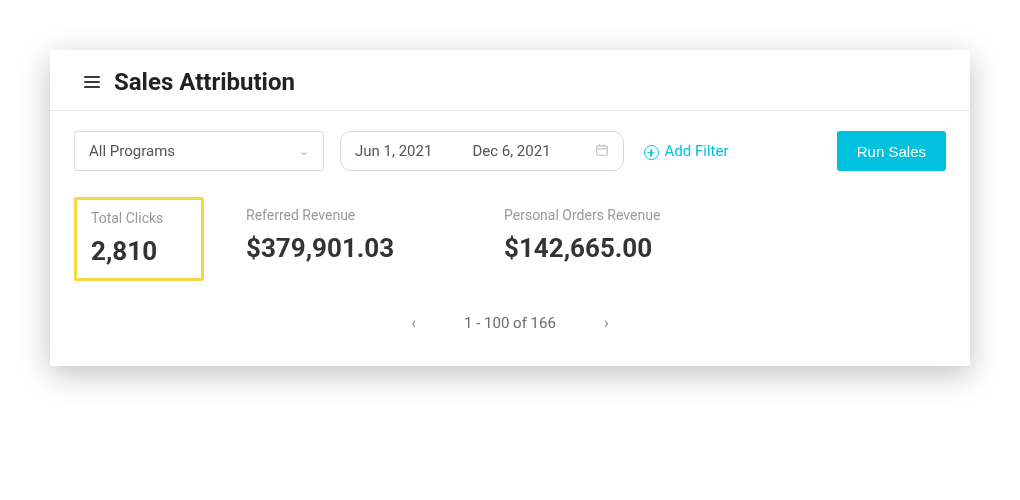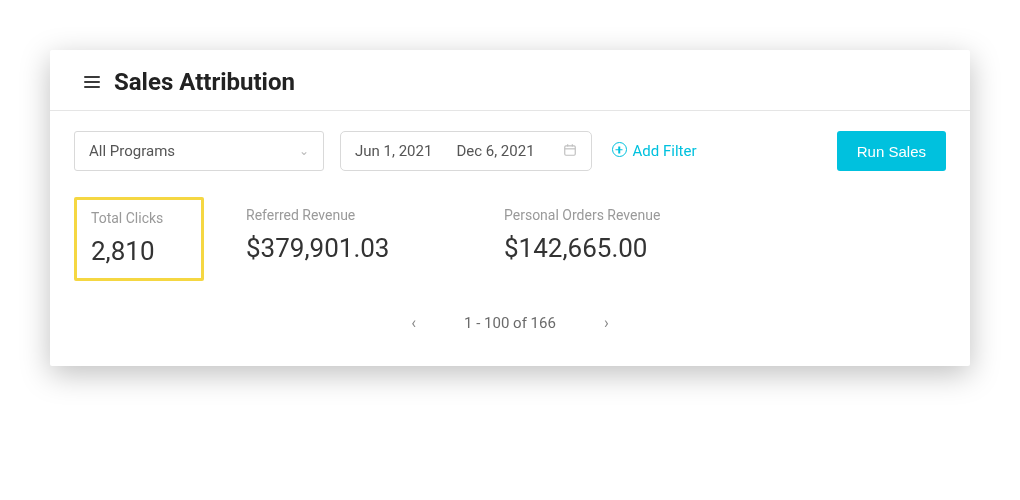--- a/index.html
+++ b/index.html
@@ -63,37 +63,37 @@
       font-size: 15px;
     }
     .select .chev {
       color: #bbb;
       font-size: 12px;
     }
     .daterange {
       display: flex;
       align-items: center;
       border: 1px solid #d9d9d9;
-      border-radius: 5px;
+      border-radius: 11px;
       height: 40px;
       padding: 0 14px;
-      gap: 24px;
+      gap: 40px;
       cursor: pointer;
       color: #555;
       font-size: 15px;
       white-space: nowrap;
     }
     .cal-icon {
       color: #bfbfbf;
       font-size: 14px;
       margin-left: 4px;
     }
     .add-filter {
       display: flex;
-      align-items: flex-start;
+      align-items: flex-end;
       gap: 6px;
       color: #00c1de;
       font-size: 15px;
       cursor: pointer;
       margin-left: 4px;
       white-space: nowrap;
     }
     .plus-circle {
       width: 15px;
       height: 15px;
@@ -148,21 +148,21 @@
     }
     .metric-label {
       font-size: 14px;
       color: #9a9a9a;
       margin-bottom: 10px;
       white-space: nowrap;
     }
     .metric-value {
       font-size: 26px;
       color: #333;
-      font-weight: 400;
+      font-weight: 700;
       white-space: nowrap;
     }
     .m0 { width: 130px; }
     .m1 { width: 175px; }
     .m2 { width: 230px; }
     .m3 { width: 240px; }
     .pagination {
       display: flex;
       align-items: center;
       justify-content: center;

